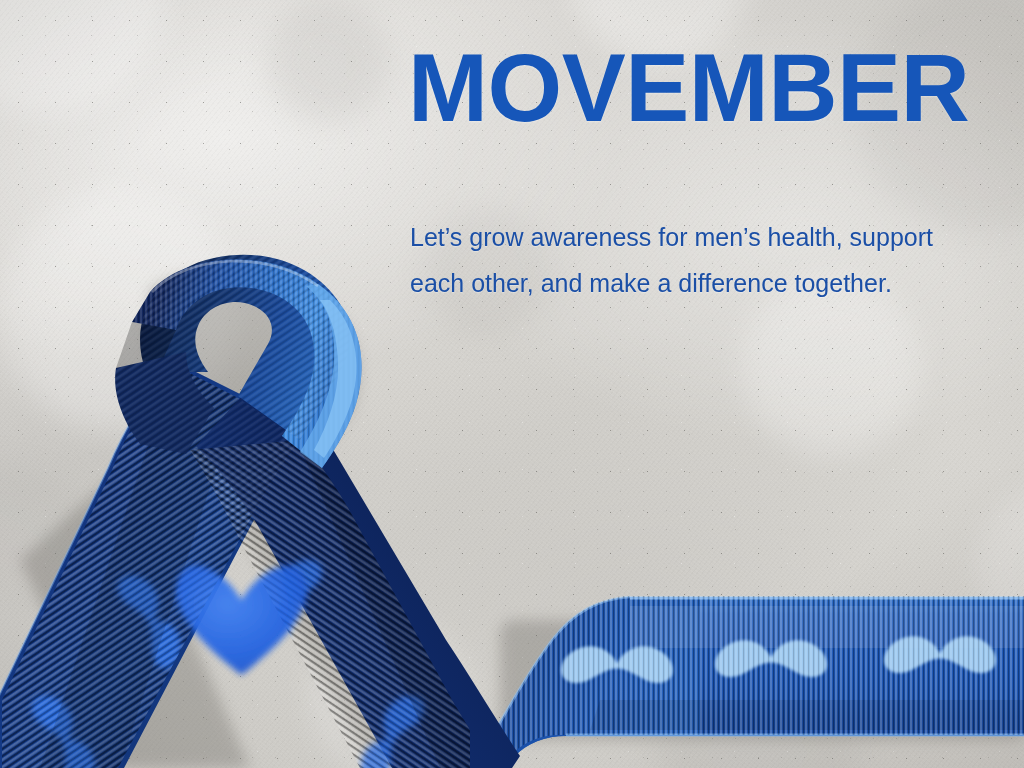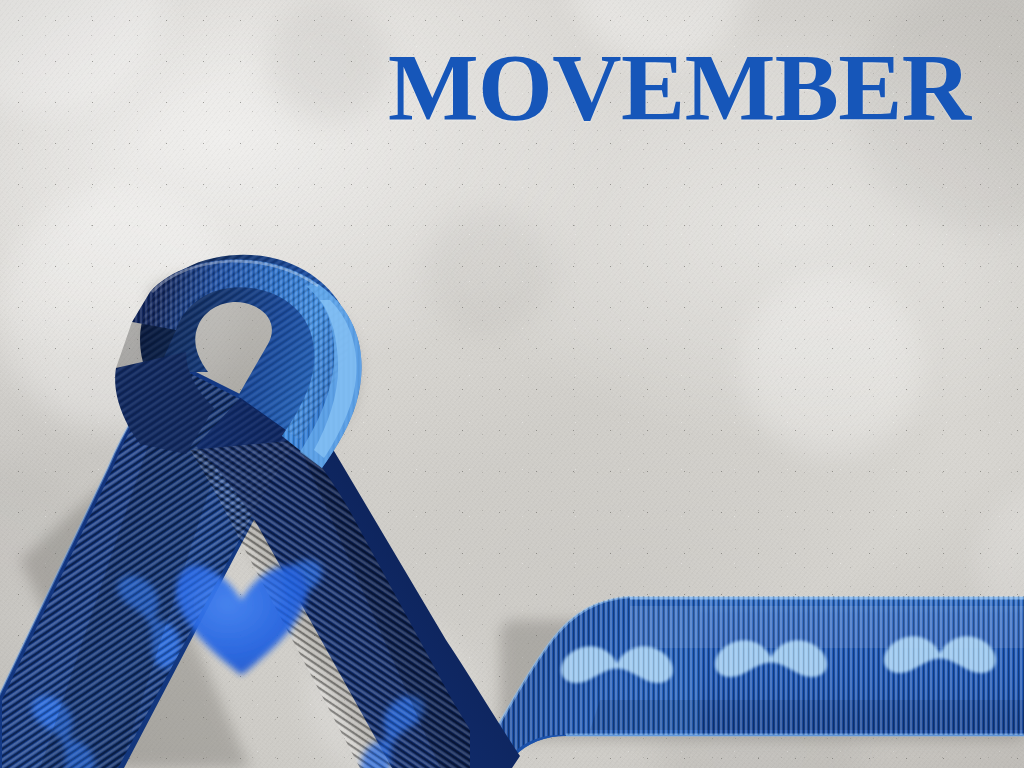--- a/index.html
+++ b/index.html
@@ -65,23 +65,22 @@
     background:radial-gradient(ellipse 80% 80% at 50% 45%, rgba(0,0,0,0) 55%, rgba(90,88,84,.16) 100%);
   }
 
   
   #ribbon { position:absolute; inset:0; }
   #ribbon svg { display:block; width:1024px; height:768px; }
 
   
   .text-block {
     position:absolute;
-    left:388px; top:40px;
+    left:408px; top:40px;
     width:600px;
-    font-family:Liberation Serif, serif;
   }
   .headline {
     font-size:96px;
     line-height:1.0;
     font-weight:700;
     letter-spacing:-0.5px;
     color:#1656b9;
     white-space:nowrap;
     text-shadow:0 1px 2px rgba(255,255,255,.35);
   }
@@ -387,15 +386,16 @@
 
       <g>
         <path d="M116 368 C 112 392, 122 420, 140 444 L 186 454 L 214 408 C 196 390, 186 372, 186 352 Z" fill="#10285f"></path>
         <path d="M116 368 C 112 392, 122 420, 140 444 L 186 454 L 214 408 C 196 390, 186 372, 186 352 Z" fill="url(#ribDiagA)" opacity="0.8"></path>
       </g>
     </svg>
   </div>
 
   <div class="text-block">
     <div class="headline">MOVEMBER</div>
+    <div class="subtext">Let’s grow awareness for men’s health, support each other, and make a difference together.</div>
   </div>
 
 </div>
 
 </body></html>

